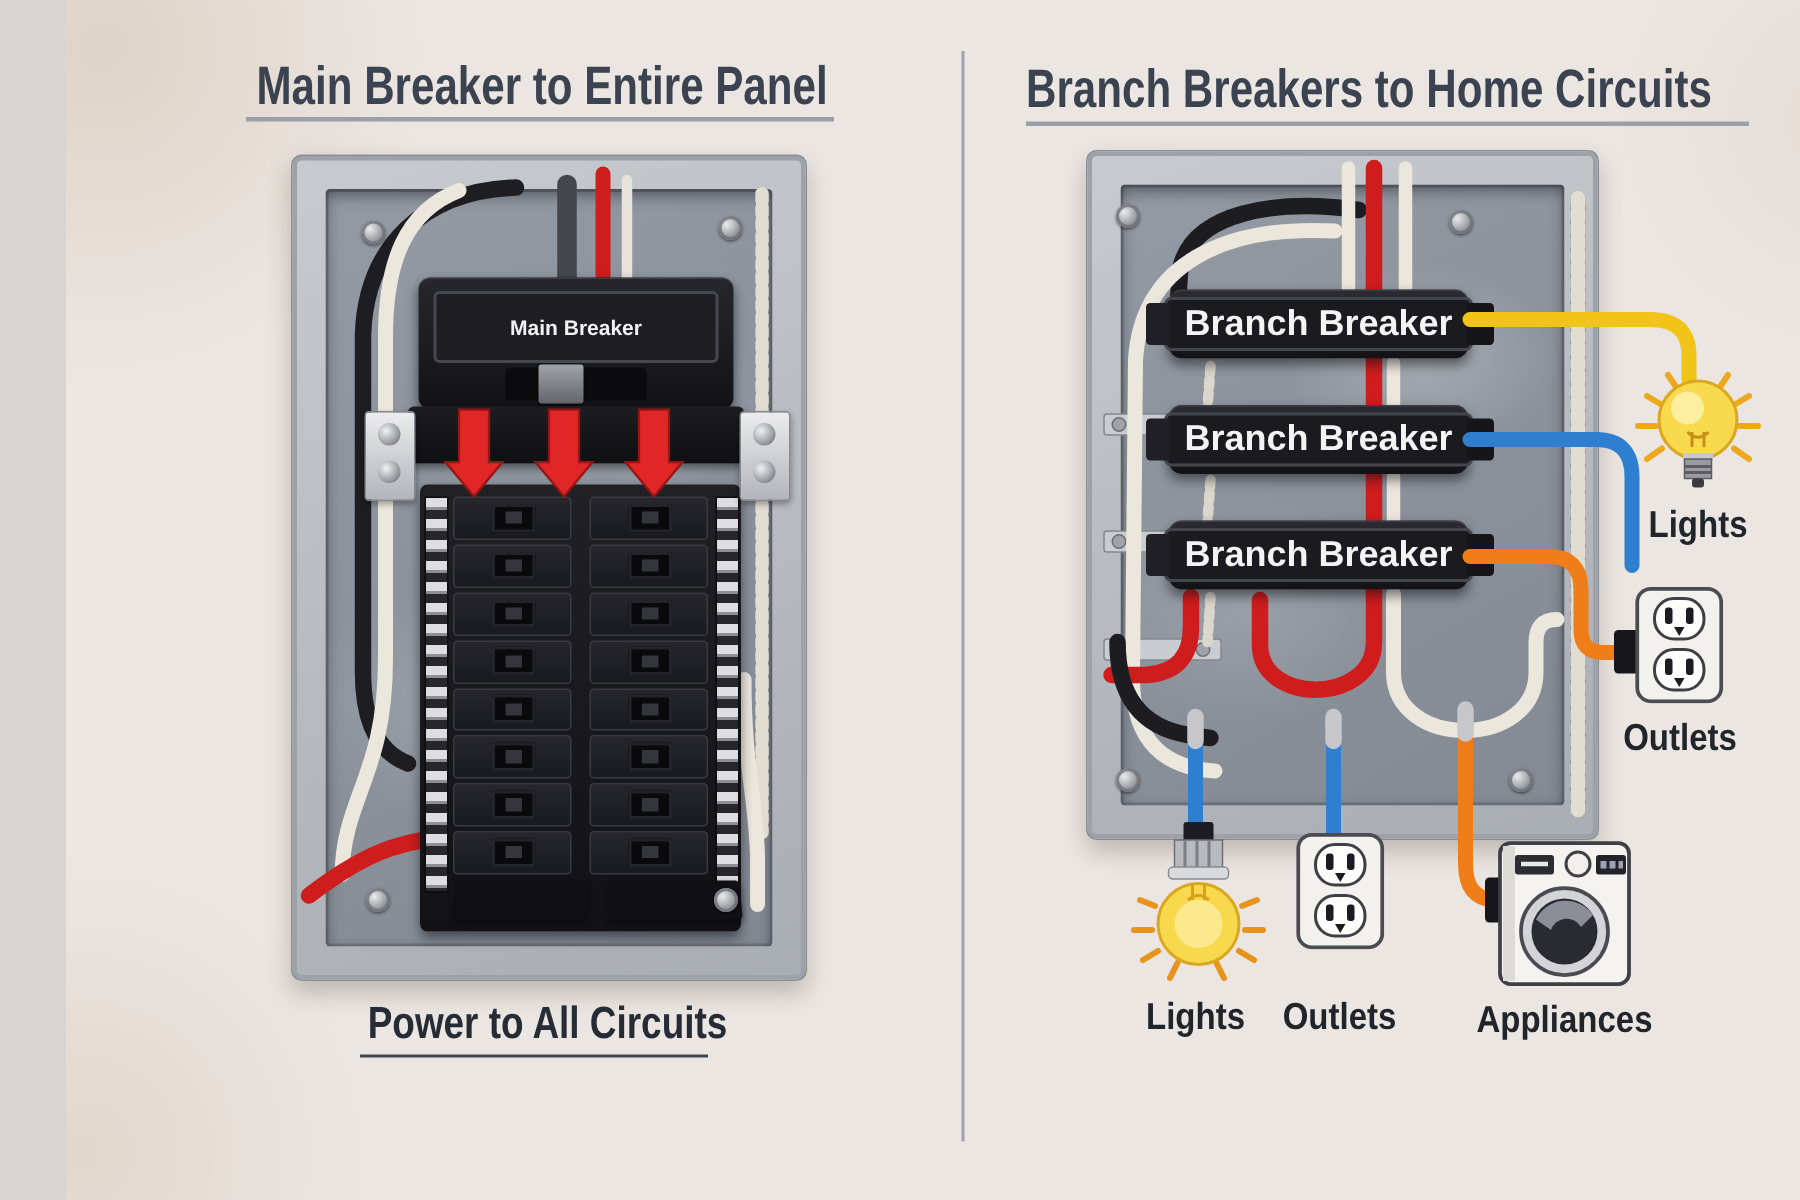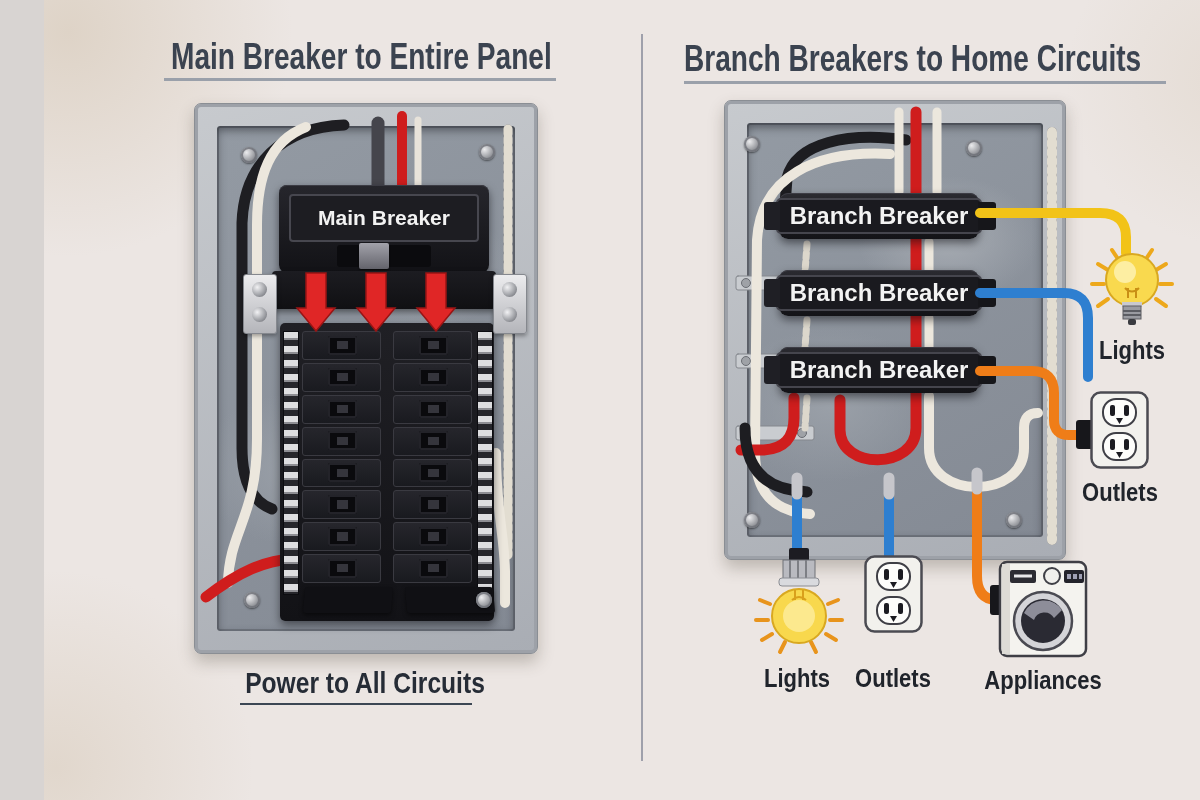--- a/index.html
+++ b/index.html
@@ -39,21 +39,21 @@
   .sw{position:absolute;left:33%;top:14%;width:37%;height:70%;background:#0a0a0d;
     border-radius:2px;box-shadow:inset 0 0 0 2px #232329;}
   .sw::after{content:'';position:absolute;left:30%;top:28%;width:40%;height:44%;background:#35353c;}
   .foot{position:absolute;top:587px;width:88px;height:26px;background:#101014;border-radius:3px;
     box-shadow:0 2px 4px rgba(0,0,0,.5);}
   .mainbrk{position:absolute;left:235px;top:185px;width:210px;height:88px;border-radius:8px;
     background:linear-gradient(180deg,#26262c,#121216);
     box-shadow:0 4px 8px rgba(8,8,12,.55), inset 0 1px 0 #3c3c44;}
   .mainbrk .plate{position:absolute;left:10px;right:10px;top:9px;height:44px;border-radius:4px;
     background:#1d1d22;border:2px solid #47474f;display:flex;align-items:center;justify-content:center;
-    color:#f2f2f2;font-weight:bold;font-size:21px;}
+    color:#f2f2f2;font-weight:bold;font-size:14px;}
   .mainbrk .swt{position:absolute;left:58px;top:60px;width:94px;height:22px;background:#0b0b0e;border-radius:3px;}
   .mainbrk .swt .hdl{position:absolute;left:22px;top:-2px;width:30px;height:26px;border-radius:2px;
     background:linear-gradient(180deg,#a2a2aa,#64646c);box-shadow:0 1px 2px rgba(0,0,0,.6);}
   .busbar{position:absolute;left:228px;top:271px;width:224px;height:38px;background:linear-gradient(#1c1c21,#101013);
     border-radius:4px;box-shadow:0 3px 6px rgba(0,0,0,.45);}
   .tab{position:absolute;top:274px;width:32px;height:58px;border-radius:3px;border:1px solid #85888e;
     background:linear-gradient(180deg,#ececee,#b4b5ba);box-shadow:0 2px 4px rgba(0,0,0,.35);}
   .tab i{position:absolute;left:8px;width:15px;height:15px;border-radius:50%;
     background:radial-gradient(circle at 35% 35%,#f2f2f4,#9b9da2 60%,#606168);}
   .tab i.t1{top:7px}.tab i.t2{top:32px}

